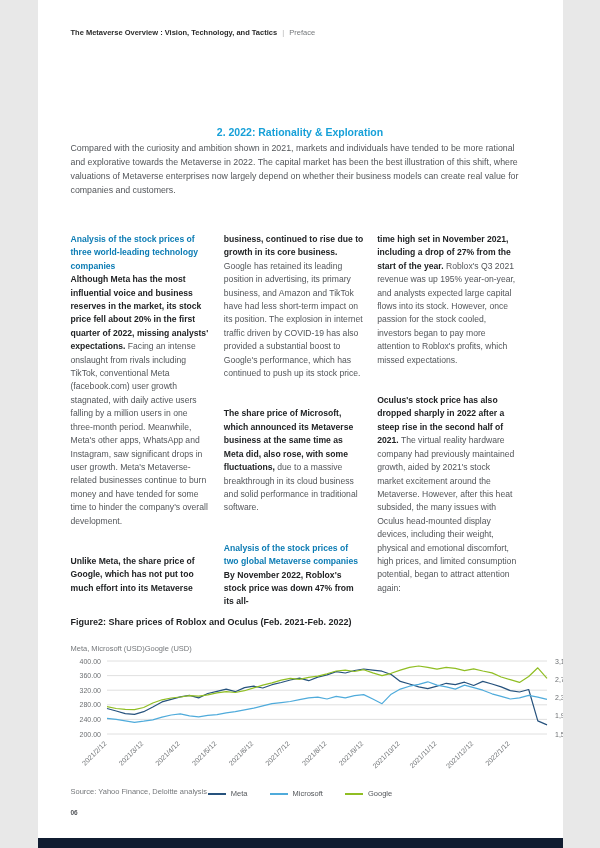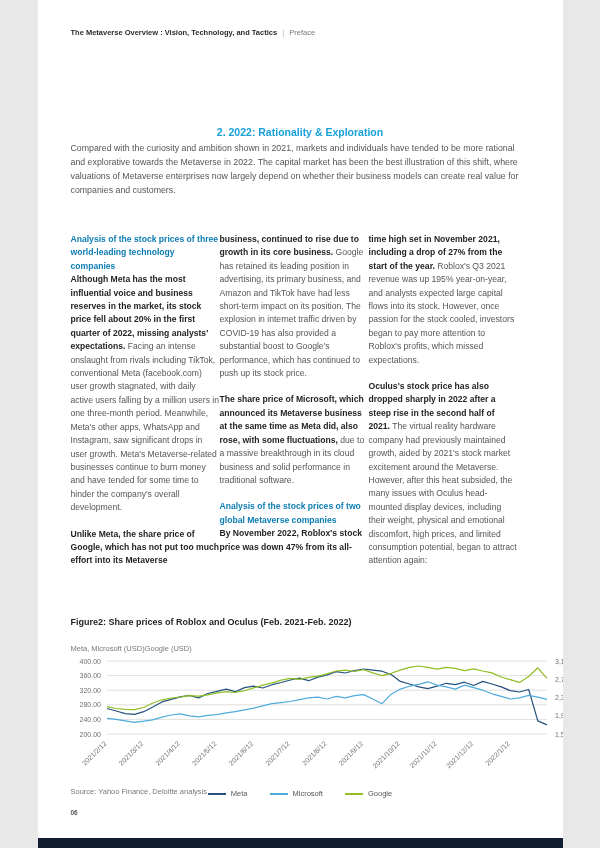--- a/index.html
+++ b/index.html
@@ -12,26 +12,26 @@
   .doc-header { position:absolute; top:28px; left:33px; right:33px; font-size:7.5px; color:#2b2b2b; }
   .doc-header .bold { font-weight:bold; }
   .doc-header .sep { color:#b5b5b5; margin:0 3px; }
   .doc-header .sec { color:#75787b; }
 
   .section-heading { position:absolute; top:126px; left:33px; right:33px;
     font-size:10.5px; font-weight:bold; color:#17a0d8;text-align:center; }
   .intro-body { position:absolute; top:141px; left:33px; right:33px;
     font-size:8.8px; line-height:14px; color:#53565a; }
 
-  .columns { position:absolute; top:233px; left:33px; right:45px; display:flex; }
+  .columns { position:absolute; top:233px; left:33px; right:45px; display:flex; gap:13px; }
   .col { flex:1 1 0; font-size:8.6px; line-height:13.4px; }
   .col .subhead { font-weight:bold; color:#0c7cb4; }
   .col .para { color:#53565a; }
   .col .para b { color:#222426; }
-  .col .gap { margin-top:13px; }
+  .col .gap { margin-top:27px; }
 
   .figure { position:absolute; top:617px; left:33px; right:33px; }
   .figure-title { font-size:9px; font-weight:bold; color:#1f2123; margin-bottom:17px; }
   .axis-label-row { display:flex; font-size:7.5px; color:#75787b; margin-bottom:2px; }
   .legend { display:flex; justify-content:center; gap:22px; margin-top:2px; font-size:7.5px; color:#53565a; }
   .legend-item { display:flex; align-items:center; gap:5px; }
   .legend-swatch { width:18px; height:2px; display:inline-block; }
 
   .source { position:absolute; top:787px; left:33px; font-size:7.5px; color:#75787b; }
   .page-number { position:absolute; top:809px; left:33px; font-size:6.5px; font-weight:bold; color:#53565a; }

